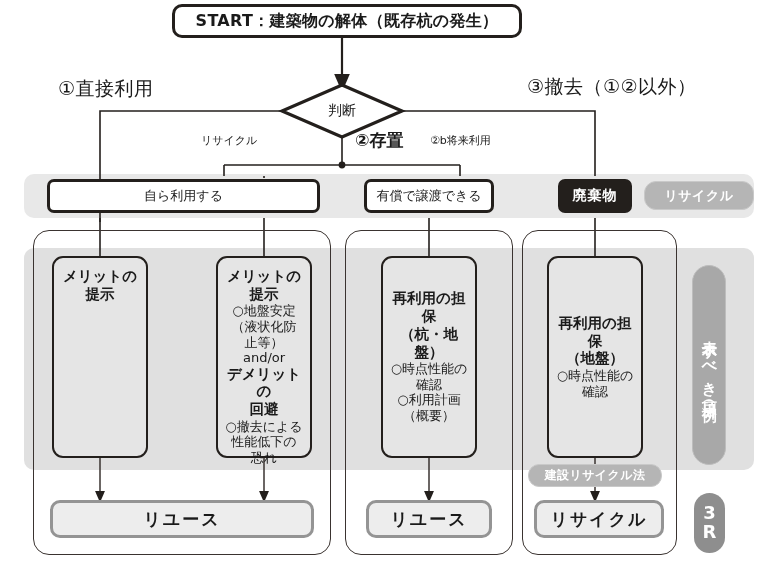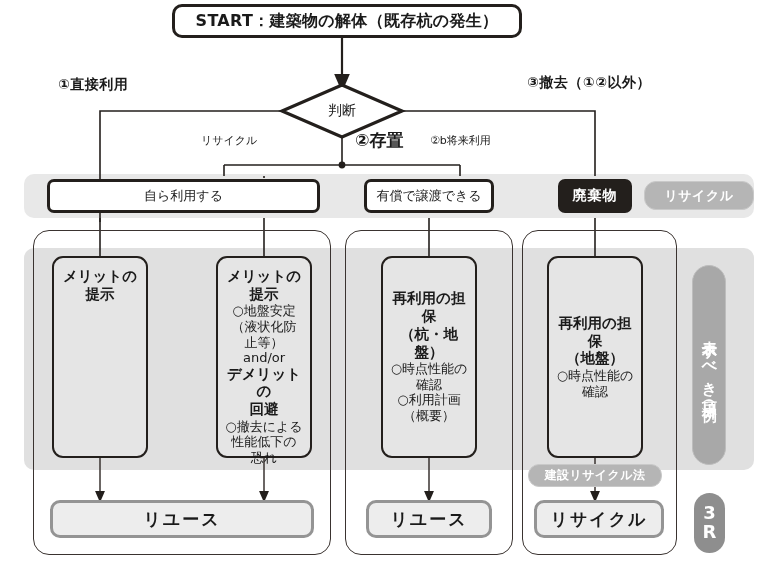--- a/index.html
+++ b/index.html
@@ -28,21 +28,21 @@
 
   
   .diamond-wrap{left:282px;top:85px;width:120px;height:52px;}
   .diamond-label{
     position:absolute;left:0;top:0;width:120px;height:52px;
     display:flex;align-items:center;justify-content:center;
     font-size:14px;color:#1a1a1a;
   }
 
   
-  .lbl-big{font-size:14px;font-weight:bold;letter-spacing:.5px;white-space:nowrap;}
+  .lbl-big{font-size:19px;font-weight:normal;letter-spacing:.5px;white-space:nowrap;}
   .lbl-sm{font-size:11px;white-space:nowrap;color:#1a1a1a;}
   .lbl-mid{font-size:17px;font-weight:bold;white-space:nowrap;}
 
   
   .dbox{
     background:#fff;border:3px solid #231f1c;border-radius:7px;
     display:flex;align-items:center;justify-content:center;
     font-size:13px;color:#1a1a1a;
   }
   .dbox-dark{

